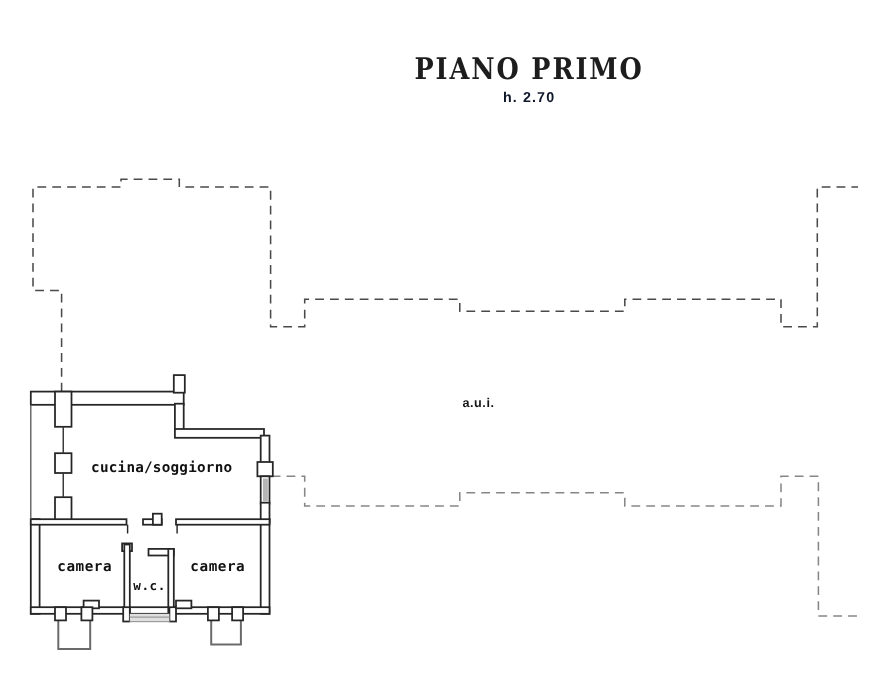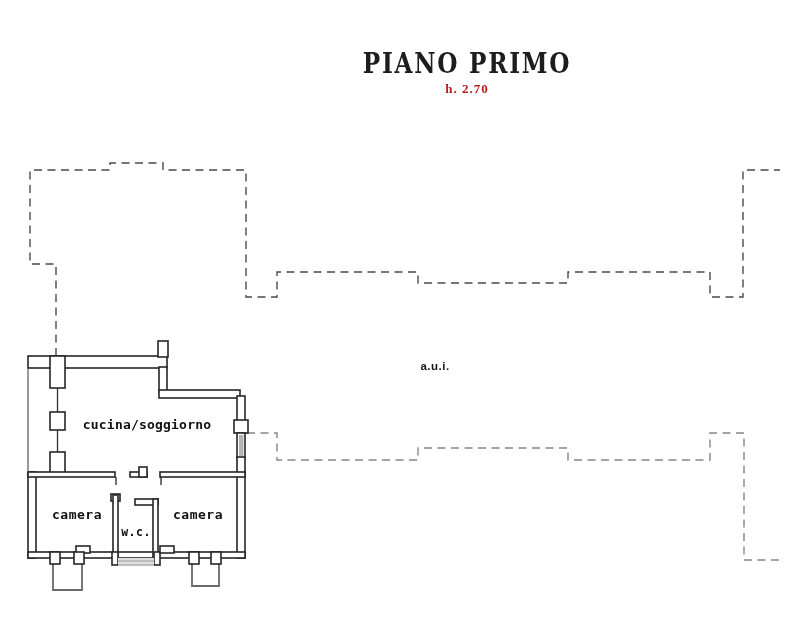--- a/index.html
+++ b/index.html
@@ -2,40 +2,40 @@
 <html><head>
 <meta charset="utf-8">
 <style>
   html,body{margin:0;padding:0;}
   body{
     width:800px;height:620px;position:relative;overflow:hidden;
     background:#ffffff;
     font-family:"Liberation Sans", sans-serif;
   }
   .title-block{
-    position:absolute;left:267px;top:48px;width:400px;
+    position:absolute;left:281px;top:48px;width:400px;
     text-align:center;color:#1d1d1d;
   }
   .main-title{
     margin:0;
     font-family:"DejaVu Serif", "Liberation Serif", serif;
     font-weight:bold;
     font-size:27px;
     letter-spacing:2px;
     transform:scaleX(0.86);
     transform-origin:center;
     white-space:nowrap;
   }
   .sub-title{
     margin:2px 0 0 0;
-    font-family:Liberation Serif, serif;
+    font-family:Liberation Sans, sans-serif;
     font-weight:600;
     font-size:13px;
     letter-spacing:1px;
-    color:#b91c1c;
+    color:#0f172a;
   }
   svg{position:absolute;left:0;top:0;}
   .room-label{
     font-family:"DejaVu Sans Mono", monospace;
     font-weight:bold;
     fill:#111111;
   }
   .aui-label{
     font-family:"Liberation Sans", sans-serif;
     font-weight:bold;

